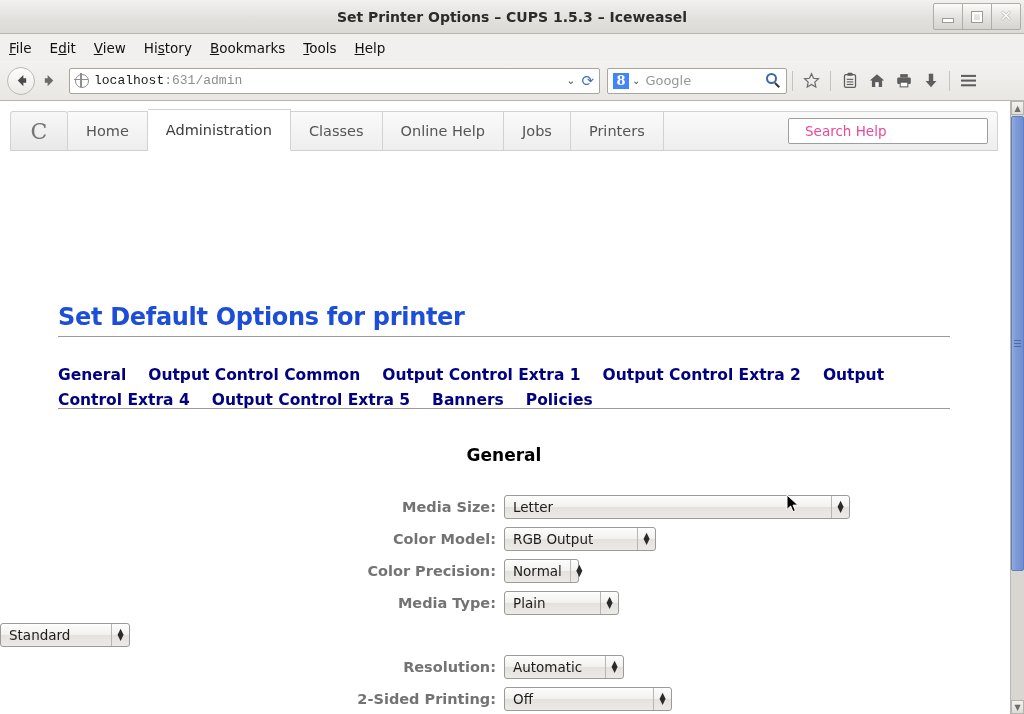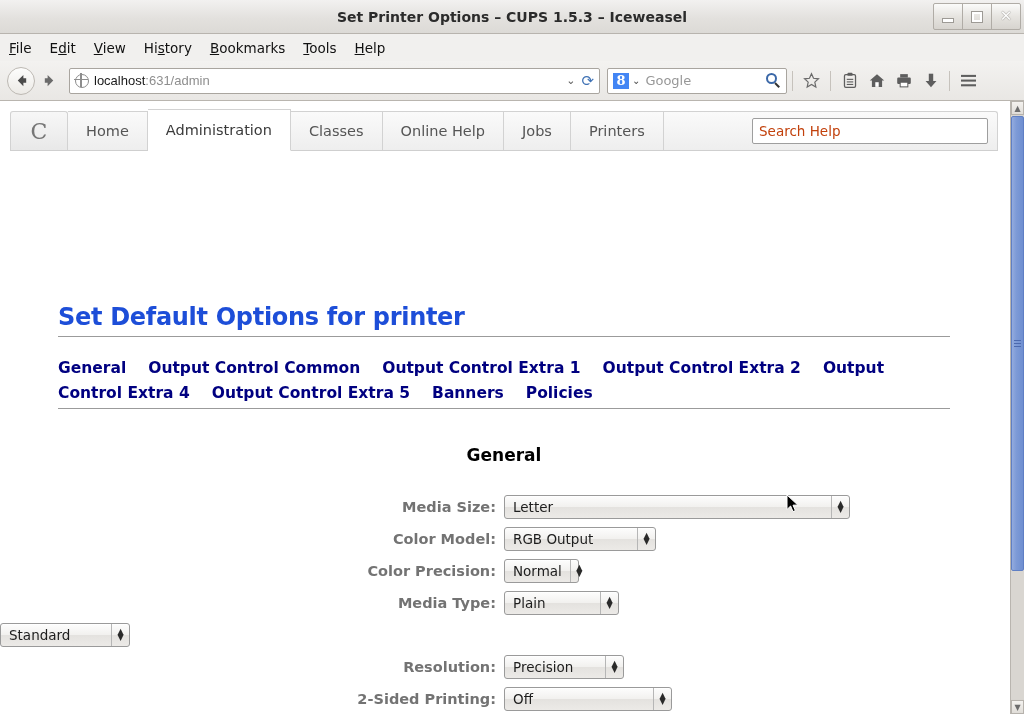--- a/index.html
+++ b/index.html
@@ -74,21 +74,21 @@
   .globe-icon {
     width: 14px; height: 14px; border-radius: 50%;
     border: 1.6px solid #8d8d8d; position: relative; flex: 0 0 auto; margin-right: 5px;
   }
   .globe-icon::before {
     content: ""; position: absolute; left: 4.3px; top: -1.6px; width: 1.4px; height: 14px; background: #8d8d8d;
   }
   .globe-icon::after {
     content: ""; position: absolute; left: -1.6px; top: 4.5px; width: 14px; height: 1.4px; background: #8d8d8d;
   }
-  .urltext { font-size: 13px; color: #1a1a1a; white-space: nowrap; font-family: Liberation Sans, sans-serif; }
+  .urltext { font-size: 13px; color: #1a1a1a; white-space: nowrap; font-family: Liberation Mono, monospace; }
   .urltext .dim { color: #8e8e8e; }
   .url-chevron { margin-left: auto; font-size: 11px; color: #5b5b5b; padding-right: 6px; }
   .url-reload { font-size: 15px; color: #3f72b5; }
 
   .searchbox {
     margin-left: 7px; width: 180px; height: 26px;
     background: #ffffff; border: 1px solid #a9a59f; border-radius: 2px;
     display: flex; align-items: center; padding: 0 5px;
   }
   .g-favicon {
@@ -150,35 +150,35 @@
     height: 42px; z-index: 2;
   }
   .cups-searchwrap {
     flex: 1; height: 40px;
     background: linear-gradient(to bottom,#fafafa,#eeeeee);
     border: 1px solid #d2d2d2; border-left: none; border-bottom: 1px solid #cfcfcf;
     border-radius: 0 3px 0 0;
     display: flex; align-items: center; justify-content: flex-end; padding-right: 9px;
   }
   .cups-searchinput {
-    width: 236px; height: 26px; background: #ffffff;
+    width: 200px; height: 26px; background: #ffffff;
     border: 1px solid #9e9e9e; border-radius: 2px;
-    display: flex; align-items: center; padding-left: 6px;
-    font-size: 13.5px; color: #c2410c;
+    display: flex; align-items: center; padding-left: 16px;
+    font-size: 13.5px; color: #ec4899;
   }
 
   
   .page-title {
     position: absolute; left: 58px; top: 202px; width: 892px;
     font-size: 24px; font-weight: bold; color: #1d4ed8;
     font-family: "DejaVu Sans", sans-serif; letter-spacing: -0.3px;
   }
   .rule-top { position: absolute; left: 58px; top: 235px; width: 892px; height: 1px; background: #9b9b9b; }
   .linkbar {
-    position: absolute; left: 58px; top: 255px; width: 895px;
+    position: absolute; left: 58px; top: 262px; width: 895px;
     font-size: 15.5px; font-weight: bold; color: #000080;
     font-family: "DejaVu Sans", sans-serif;
     line-height: 25px;
   }
   .linkbar a { color: #000080; text-decoration: none; margin-right: 22px; white-space: nowrap; }
   .rule-bottom { position: absolute; left: 58px; top: 307px; width: 892px; height: 1px; background: #9b9b9b; }
 
   .section-title {
     position: absolute; left: 58px; top: 344px; width: 892px;
     text-align: center; font-size: 17px; font-weight: bold; color: #000000;
@@ -423,21 +423,21 @@
             <span class="updown">
               <i>▲</i>
               <i>▼</i>
             </span>
           </span>
       </div>
     </div>
     <div class="frow">
       <div class="flabel">Resolution:</div>
       <div class="select" style="width:120px">
-        <span class="sv">Precision</span>
+        <span class="sv">Automatic</span>
         <span class="arrowcell">
             <span class="updown">
               <i>▲</i>
               <i>▼</i>
             </span>
           </span>
       </div>
     </div>
     <div class="frow">
       <div class="flabel">2-Sided Printing:</div>

